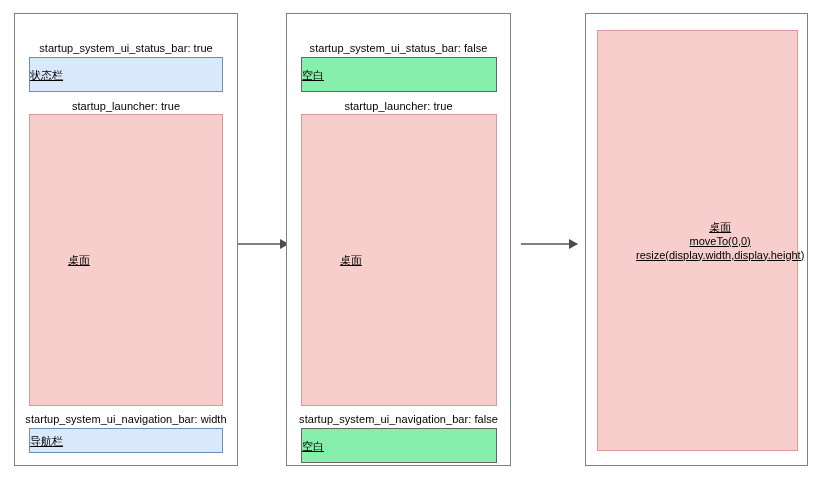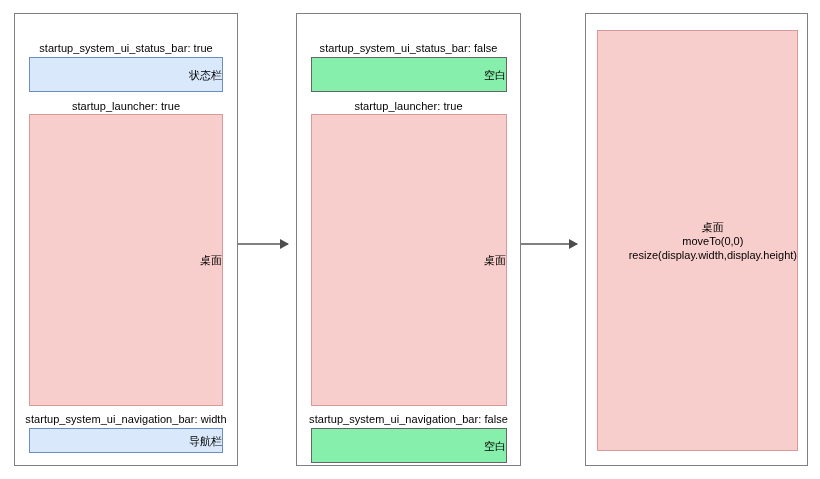--- a/index.html
+++ b/index.html
@@ -17,21 +17,21 @@
   }
 
   
   .panel {
     position: absolute;
     box-sizing: border-box;
     background: #ffffff;
     border: 1.4px solid #808080;
   }
   #panel-1 { left: 14px;  top: 13px; width: 224px; height: 453px; }
-  #panel-2 { left: 296px; top: 13px; width: 225px; height: 453px; }
+  #panel-2 { left: 286px; top: 13px; width: 225px; height: 453px; }
   #panel-3 { left: 585px; top: 13px; width: 223px; height: 453px; }
 
   
   .caption {
     position: absolute;
     left: 0;
     width: 100%;
     text-align: center;
     font-size: 11px;
     line-height: 13px;
@@ -39,24 +39,25 @@
     white-space: nowrap;
     letter-spacing: 0.05px;
   }
 
   
   .region {
     position: absolute;
     box-sizing: border-box;
     display: flex;
     align-items: center;
-    justify-content: flex-end;
+    justify-content: flex-start;
     text-align: center;
     font-size: 11px;
     line-height: 14px;
+    text-decoration: underline;
   }
   .region.blue  { background: #dae8fc; border: 1.2px solid #6c8ebf; }
   .region.pink  { background: #f8cecc; border: 1.2px solid #d79a98; padding-left: 38px; }
   .region.white { background: #86efac; border: 1.2px solid #666666; }
 
   .region .label { white-space: pre-line; }
 
   
   #p1-status-caption { top: 28px; }
   #p1-status-box     { left: 14px;  top: 43px;  width: 194px; height: 35px; }

